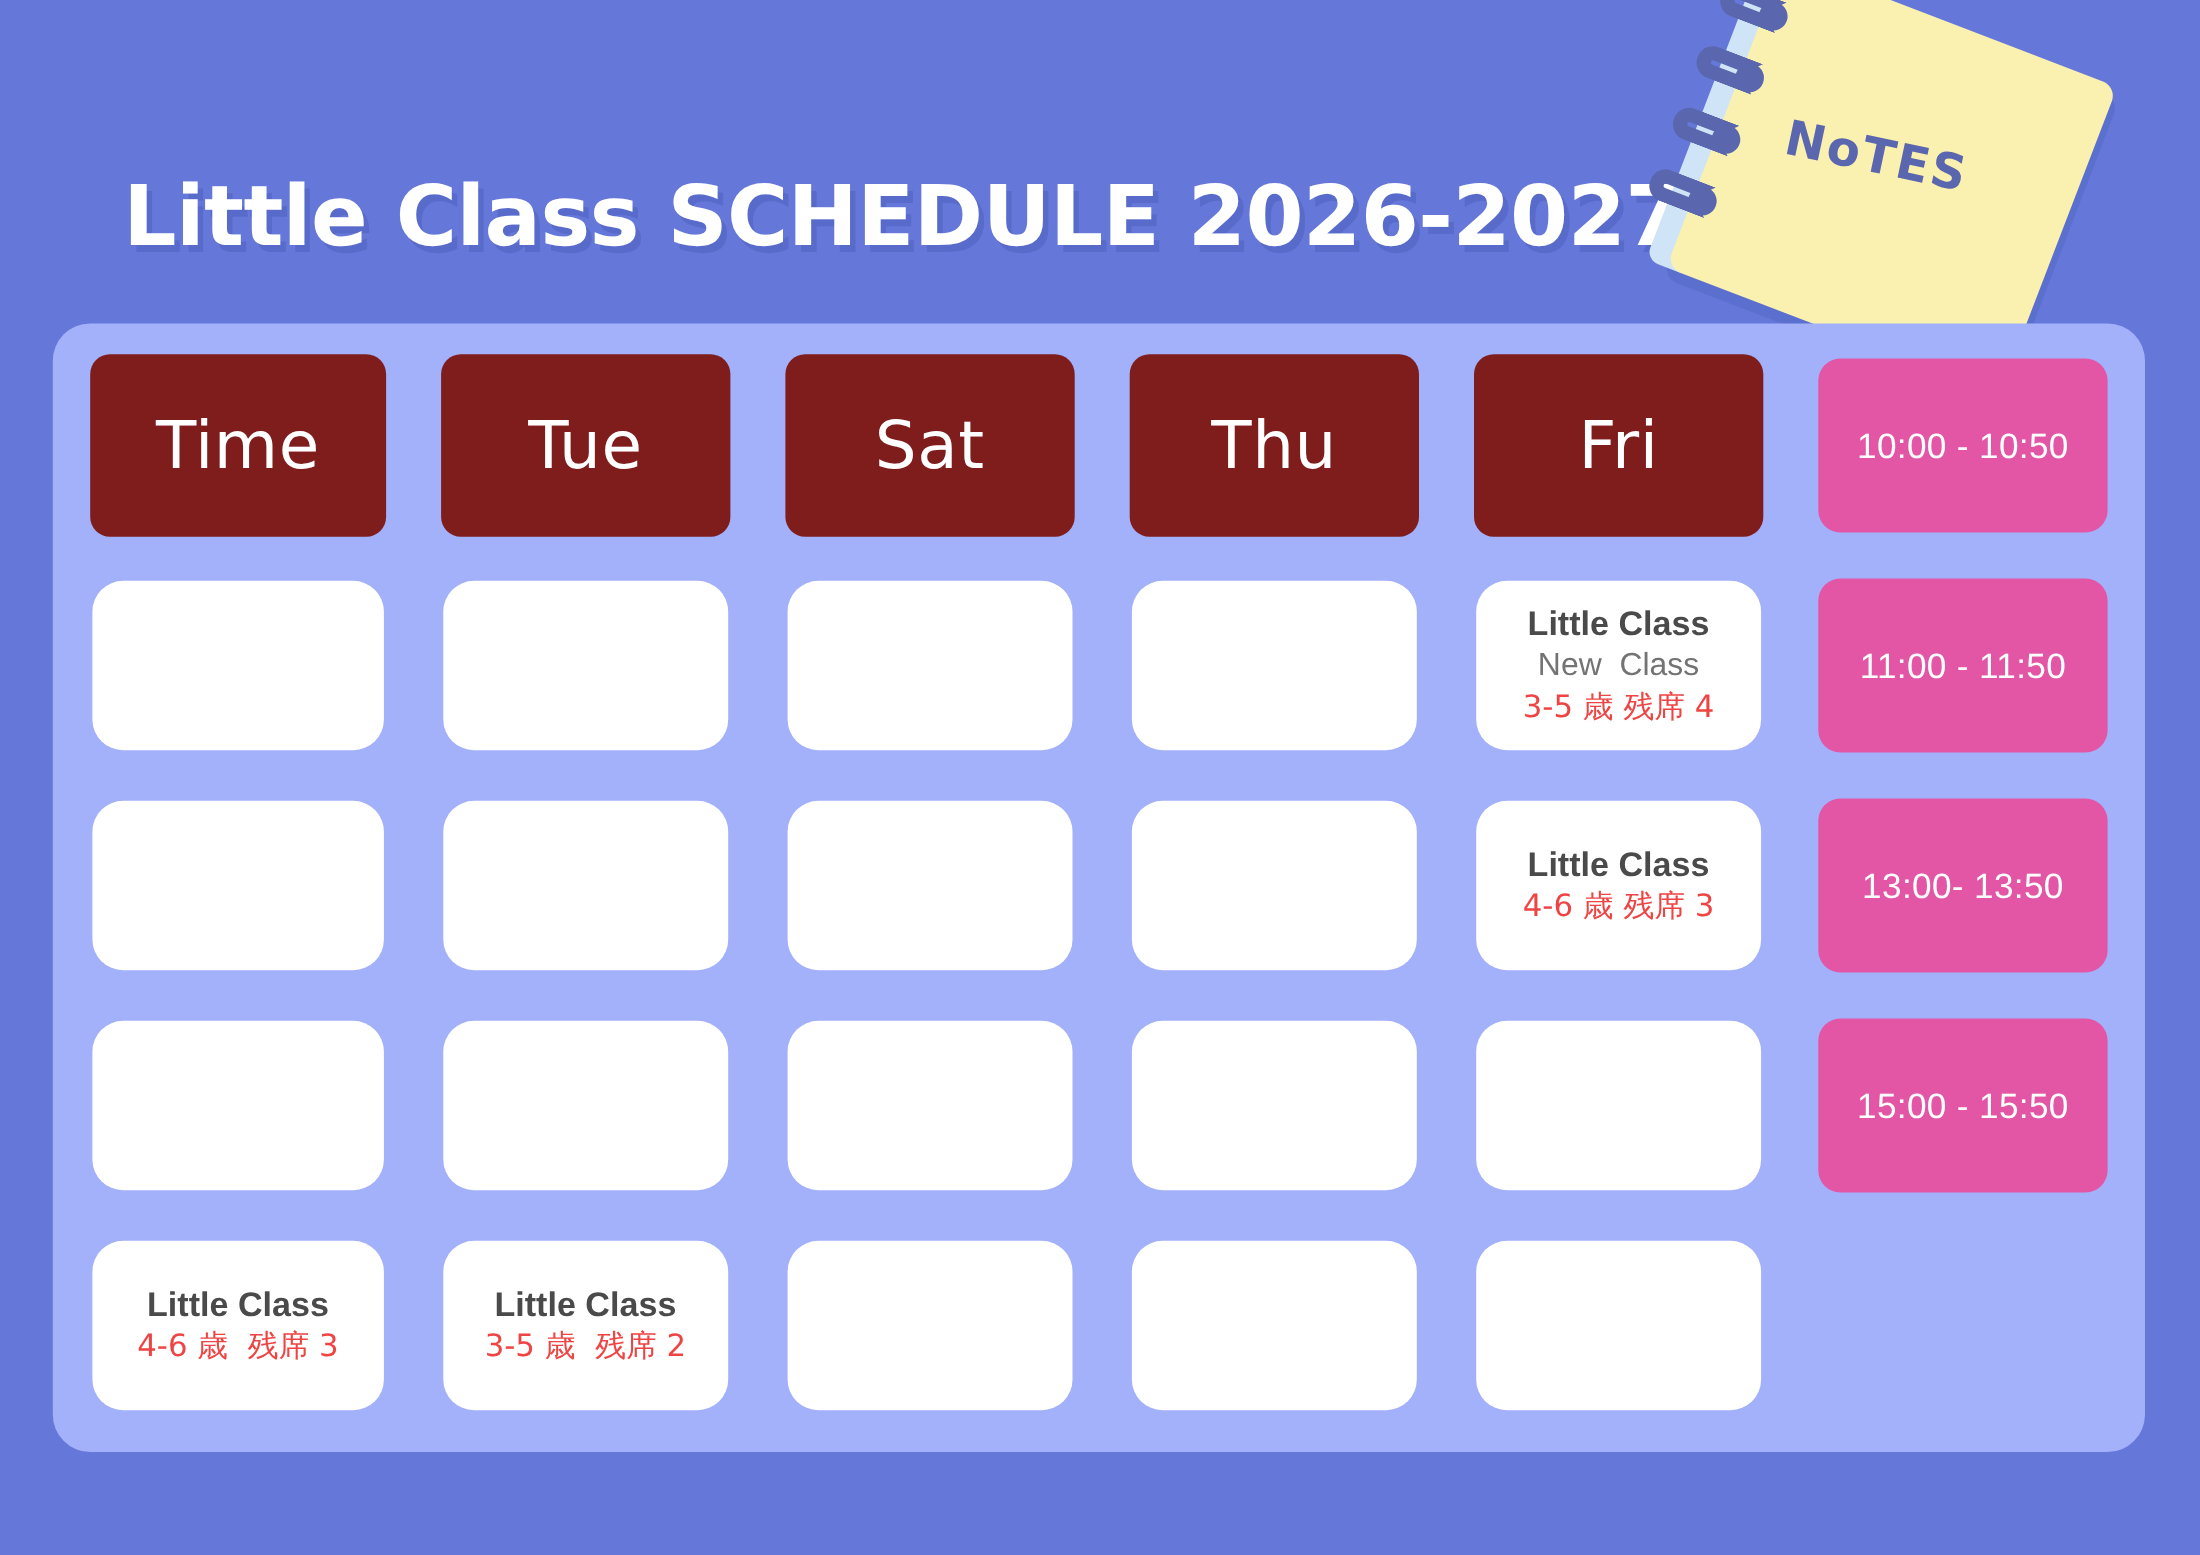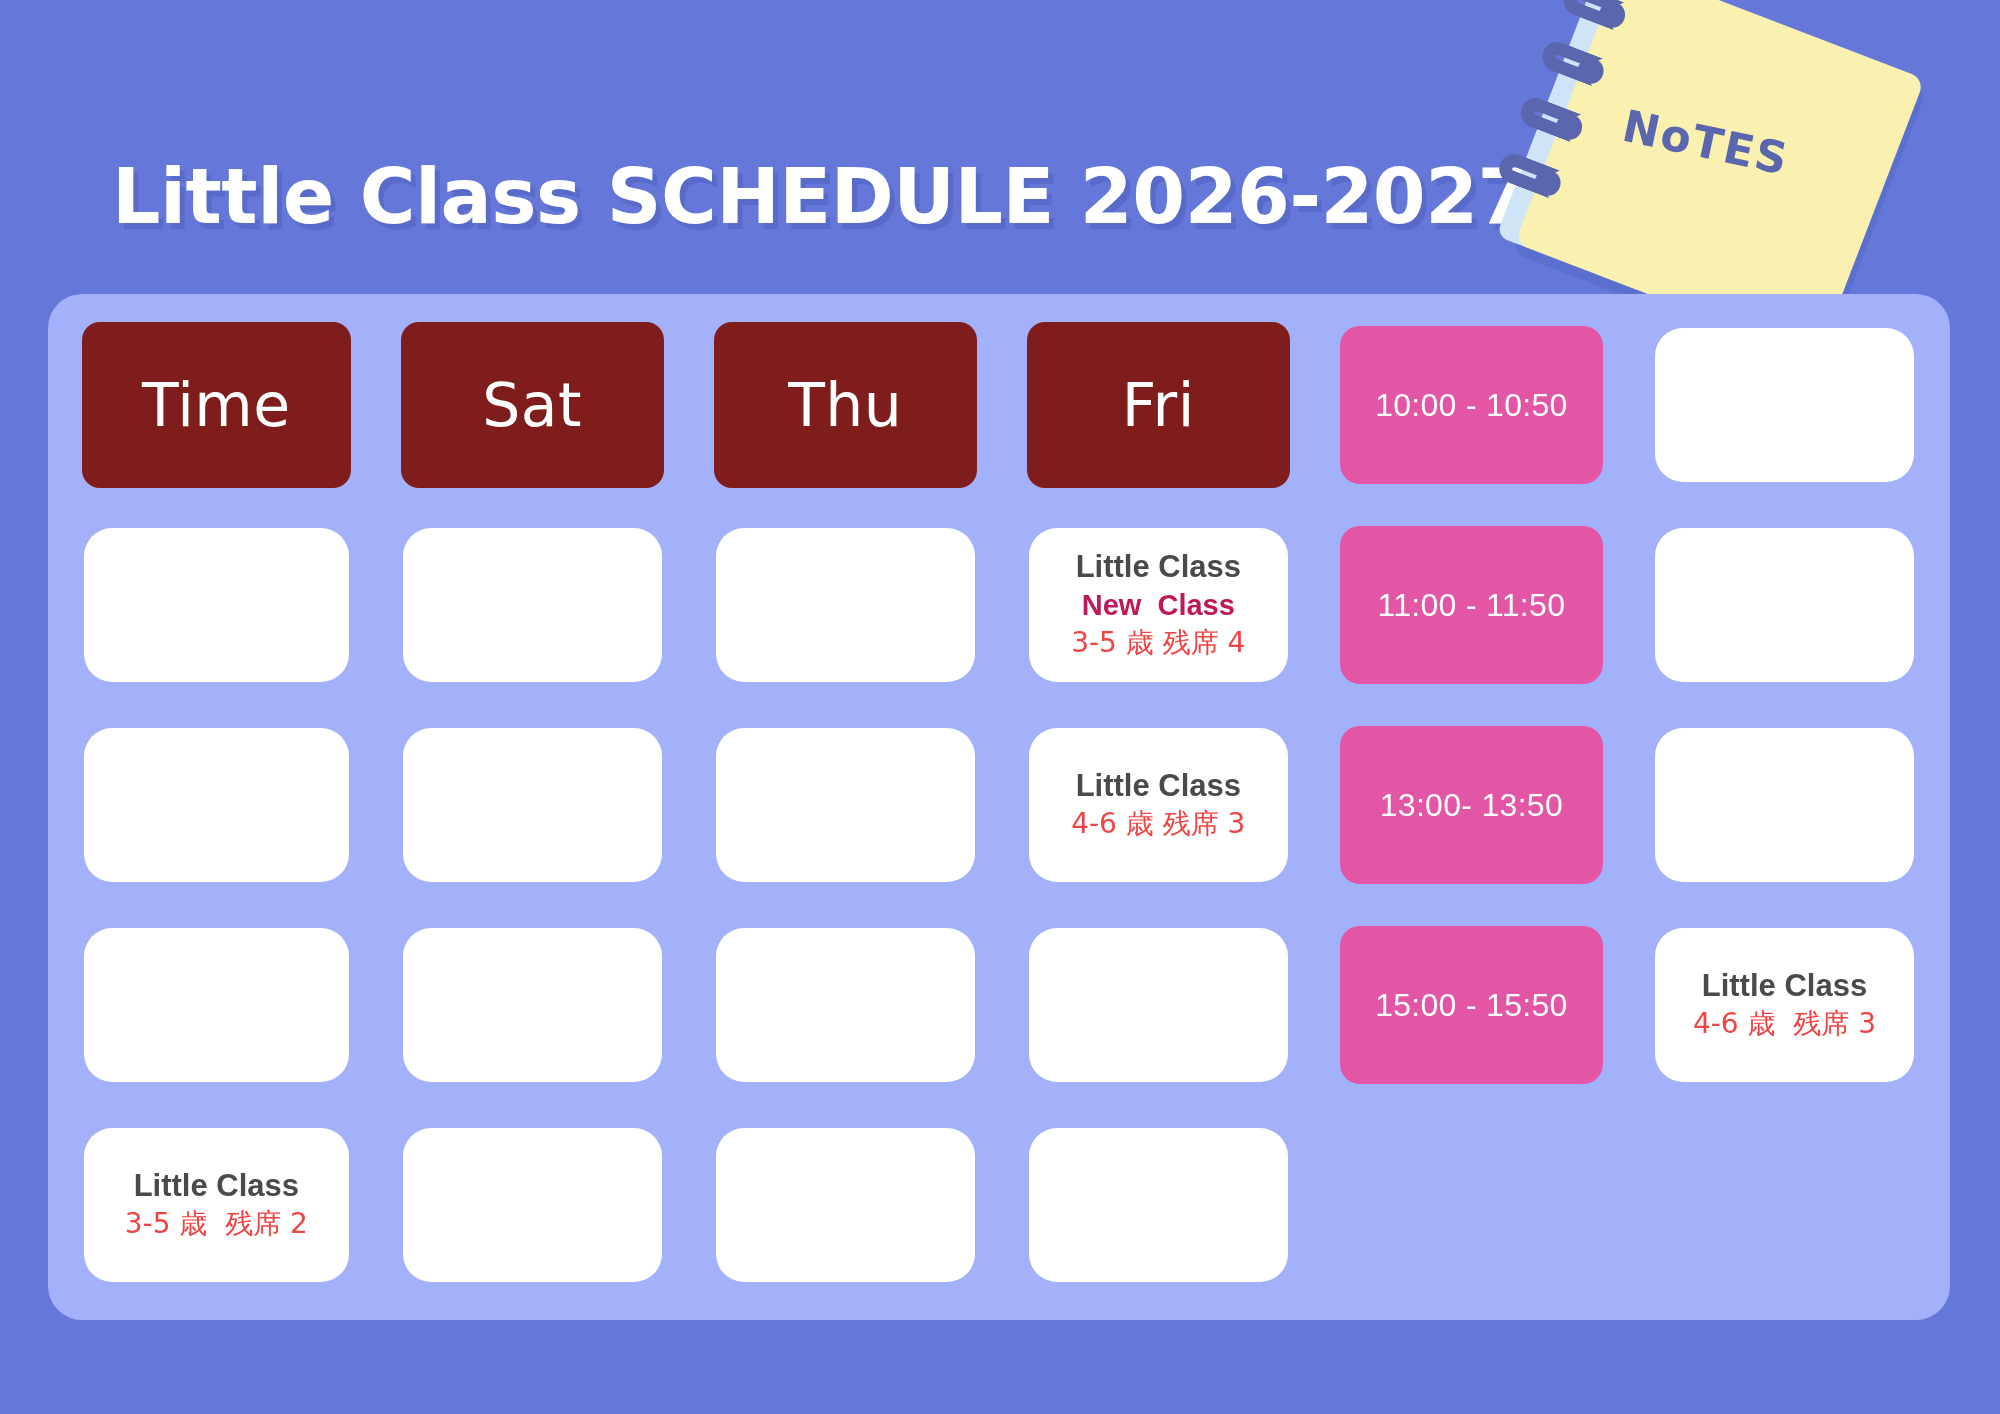--- a/index.html
+++ b/index.html
@@ -175,22 +175,22 @@
     font-family: "Liberation Sans", sans-serif;
     font-size: 31px;
     font-weight: bold;
     color: #4a4a4a;
     line-height: 1.25;
     white-space: nowrap;
   }
   .class-sub {
     font-family: "Liberation Sans", sans-serif;
     font-size: 29px;
-    font-weight: bold;
-    color: #be185d;
+    font-weight: normal;
+    color: #737373;
     line-height: 1.3;
     white-space: pre;
   }
   .class-detail {
     font-family: "DejaVu Sans", sans-serif;
     font-size: 28px;
     font-weight: normal;
     color: #ef4444;
     line-height: 1.35;
     white-space: pre;
@@ -209,20 +209,21 @@
   <div class="ring r2"></div>
   <div class="ring r3"></div>
   <div class="ring r4"></div>
   <div class="pad-label">NoTES</div>
 </div>
 
 <div id="schedule-panel">
   <div class="grid">
 
     <div class="header-cell">Time</div>
+    <div class="header-cell">Tue</div>
     <div class="header-cell">Sat</div>
     <div class="header-cell">Thu</div>
     <div class="header-cell">Fri</div>
 
     <div class="time-cell">10:00 - 10:50</div>
     <div class="class-cell empty"></div>
     <div class="class-cell empty"></div>
     <div class="class-cell empty"></div>
     <div class="class-cell empty"></div>
     <div class="class-cell">

